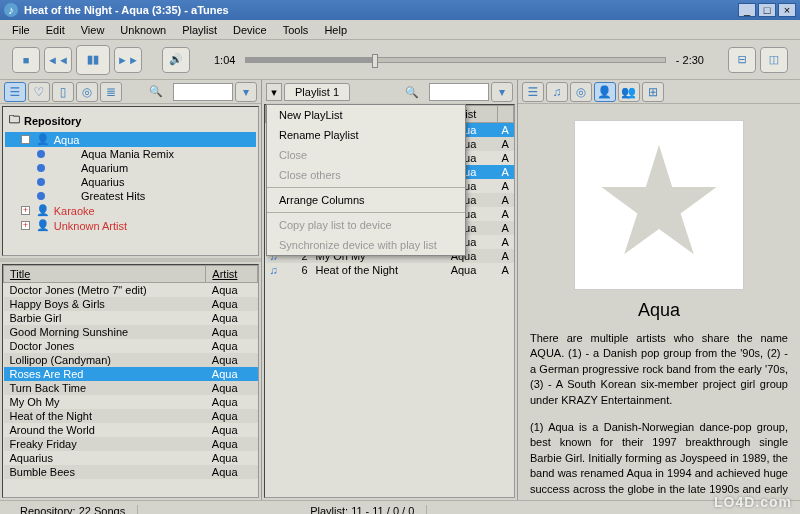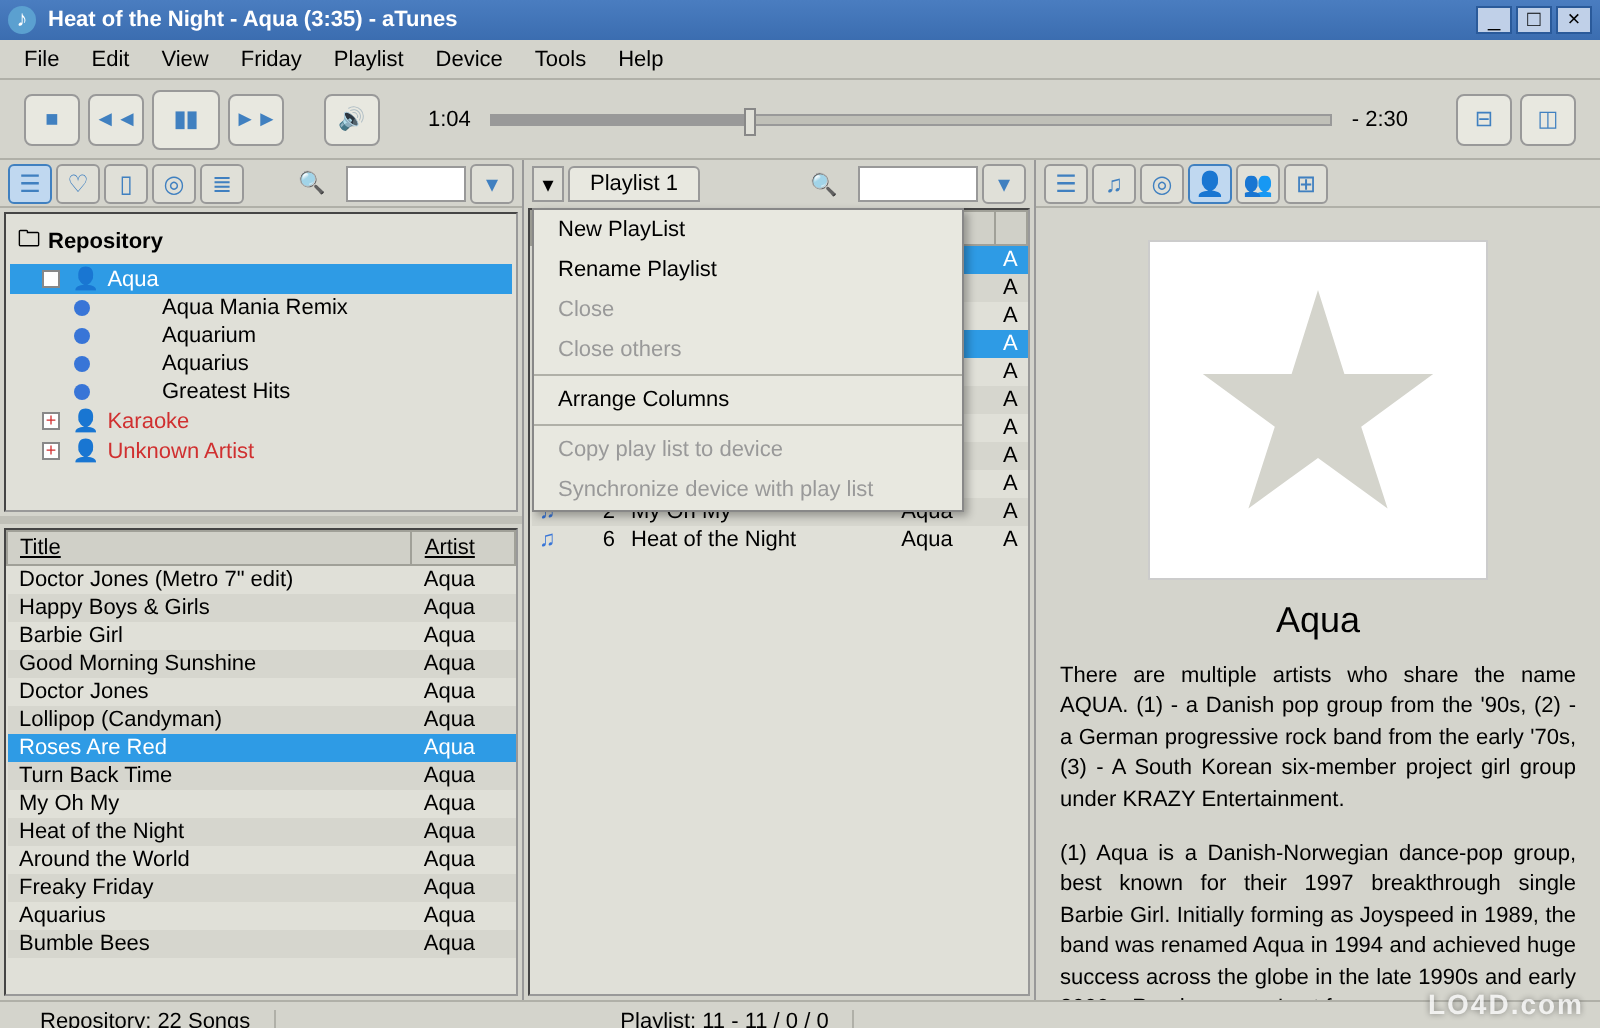--- a/index.html
+++ b/index.html
@@ -62,21 +62,21 @@
 
 .playlist-table { background: #e0e0d8; border: 1px inset #999; margin: 0 2px 2px 2px; flex: 1; overflow: hidden; }
 .playlist-table table { width: 100%; border-collapse: collapse; }
 .playlist-table th { background: #d0d0c8; border: 1px solid #a0a098; padding: 2px 4px; text-align: left; font-weight: normal; }
 .playlist-table td { padding: 1px 4px; }
 .playlist-table tr.sel { background: #2e9be5; color: #fff; }
 .playlist-table tr.alt { background: #d6d6ce; }
 .note { color: #3875d7; }
 .note.sel { color: #fff; }
 
-.context-menu { position: absolute; top: 24px; left: 4px; width: 216px; background: #e8e8e0; border: 1px solid #888; box-shadow: 2px 2px 4px rgba(0,0,0,.3); z-index: 100; }
+.context-menu { position: absolute; top: 24px; left: 4px; width: 200px; background: #e8e8e0; border: 1px solid #888; box-shadow: 2px 2px 4px rgba(0,0,0,.3); z-index: 100; }
 .context-menu .mi { padding: 4px 12px; cursor: pointer; }
 .context-menu .mi.disabled { color: #999; }
 .context-menu .sep { height: 1px; background: #b0b0a8; margin: 2px 0; }
 
 .art-panel { padding: 8px 12px; overflow: auto; flex: 1; }
 .art-img { width: 170px; height: 170px; background: #fff; border: 1px solid #ccc; margin: 8px auto 10px; display: flex; align-items: center; justify-content: center; }
 .star { width: 120px; height: 120px; background: #d4d4cc; clip-path: polygon(50% 0%, 61% 35%, 98% 35%, 68% 57%, 79% 91%, 50% 70%, 21% 91%, 32% 57%, 2% 35%, 39% 35%); }
 .art-title { text-align: center; font-size: 18px; margin: 6px 0 10px; }
 .art-text { font-size: 11px; line-height: 1.4; text-align: justify; }
 
@@ -94,21 +94,21 @@
   <span class="title">Heat of the Night - Aqua (3:35) - aTunes</span>
   <span class="win-btn">_</span>
   <span class="win-btn">□</span>
   <span class="win-btn">×</span>
 </div>
 
 <div class="menubar">
   <span class="menu-item">File</span>
   <span class="menu-item">Edit</span>
   <span class="menu-item">View</span>
-  <span class="menu-item">Friday</span>
+  <span class="menu-item">Unknown</span>
   <span class="menu-item">Playlist</span>
   <span class="menu-item">Device</span>
   <span class="menu-item">Tools</span>
   <span class="menu-item">Help</span>
 </div>
 
 <div class="controls">
   <div class="ctrl-btn">■</div>
   <div class="ctrl-btn">◄◄</div>
   <div class="ctrl-btn pause">

